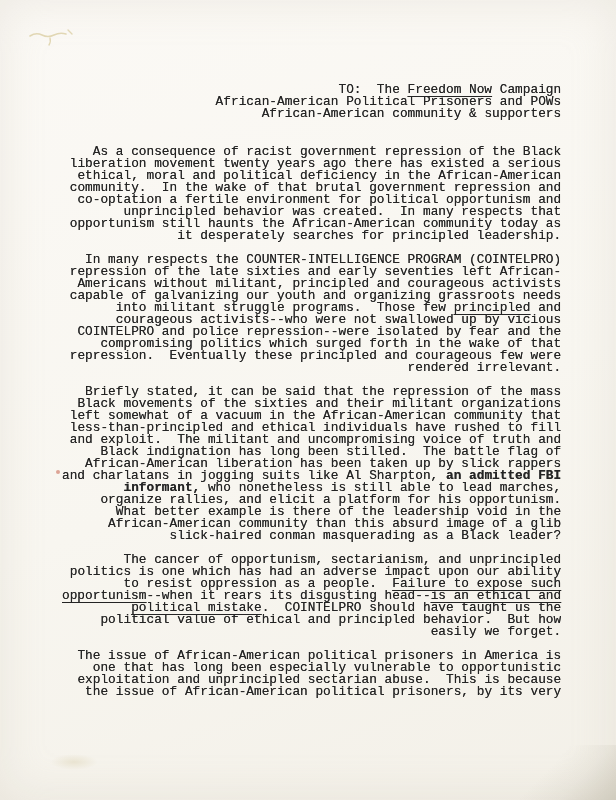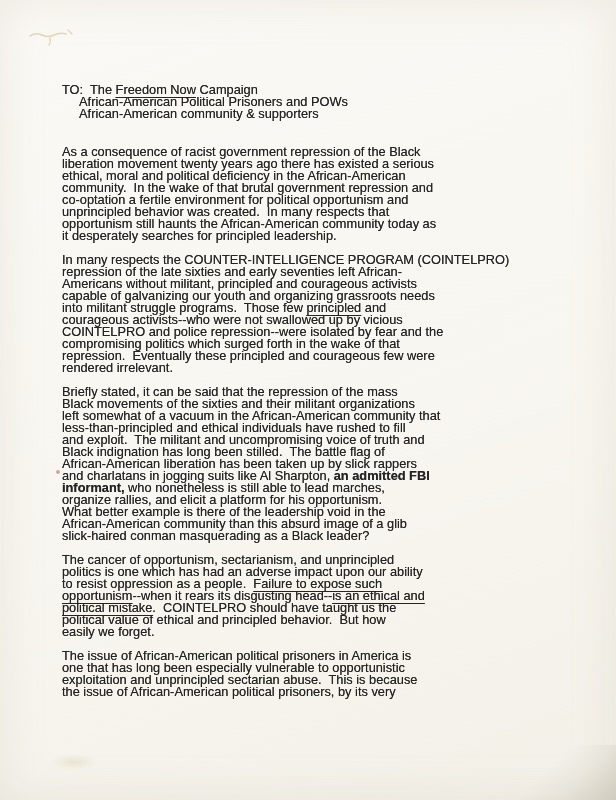--- a/index.html
+++ b/index.html
@@ -8,24 +8,25 @@
     background: #e8e5de;
   }
   .paper {
     position: relative;
     width: 616px;
     height: 800px;
     margin: 0;
     background: linear-gradient(160deg, #fbf9f5 0%, #f8f6f0 55%, #f3f0e8 100%);
     box-shadow: inset 0 0 45px rgba(190, 183, 165, 0.22);
     overflow: hidden;
-    font-family: Liberation Sans, sans-serif;
+    font-family: Liberation Mono, monospace;
     font-size: 12.8px;
     line-height: 12px;
     color: #242424;
+    text-align: right;
   }
   .doc {
     position: absolute;
     left: 62px;
     top: 84px;
     white-space: pre;
     text-shadow: 0 0 0.45px rgba(35, 35, 35, 0.75);
   }
   .block { margin-bottom: 12px; }
   .block.header-block { margin-bottom: 26px; }

